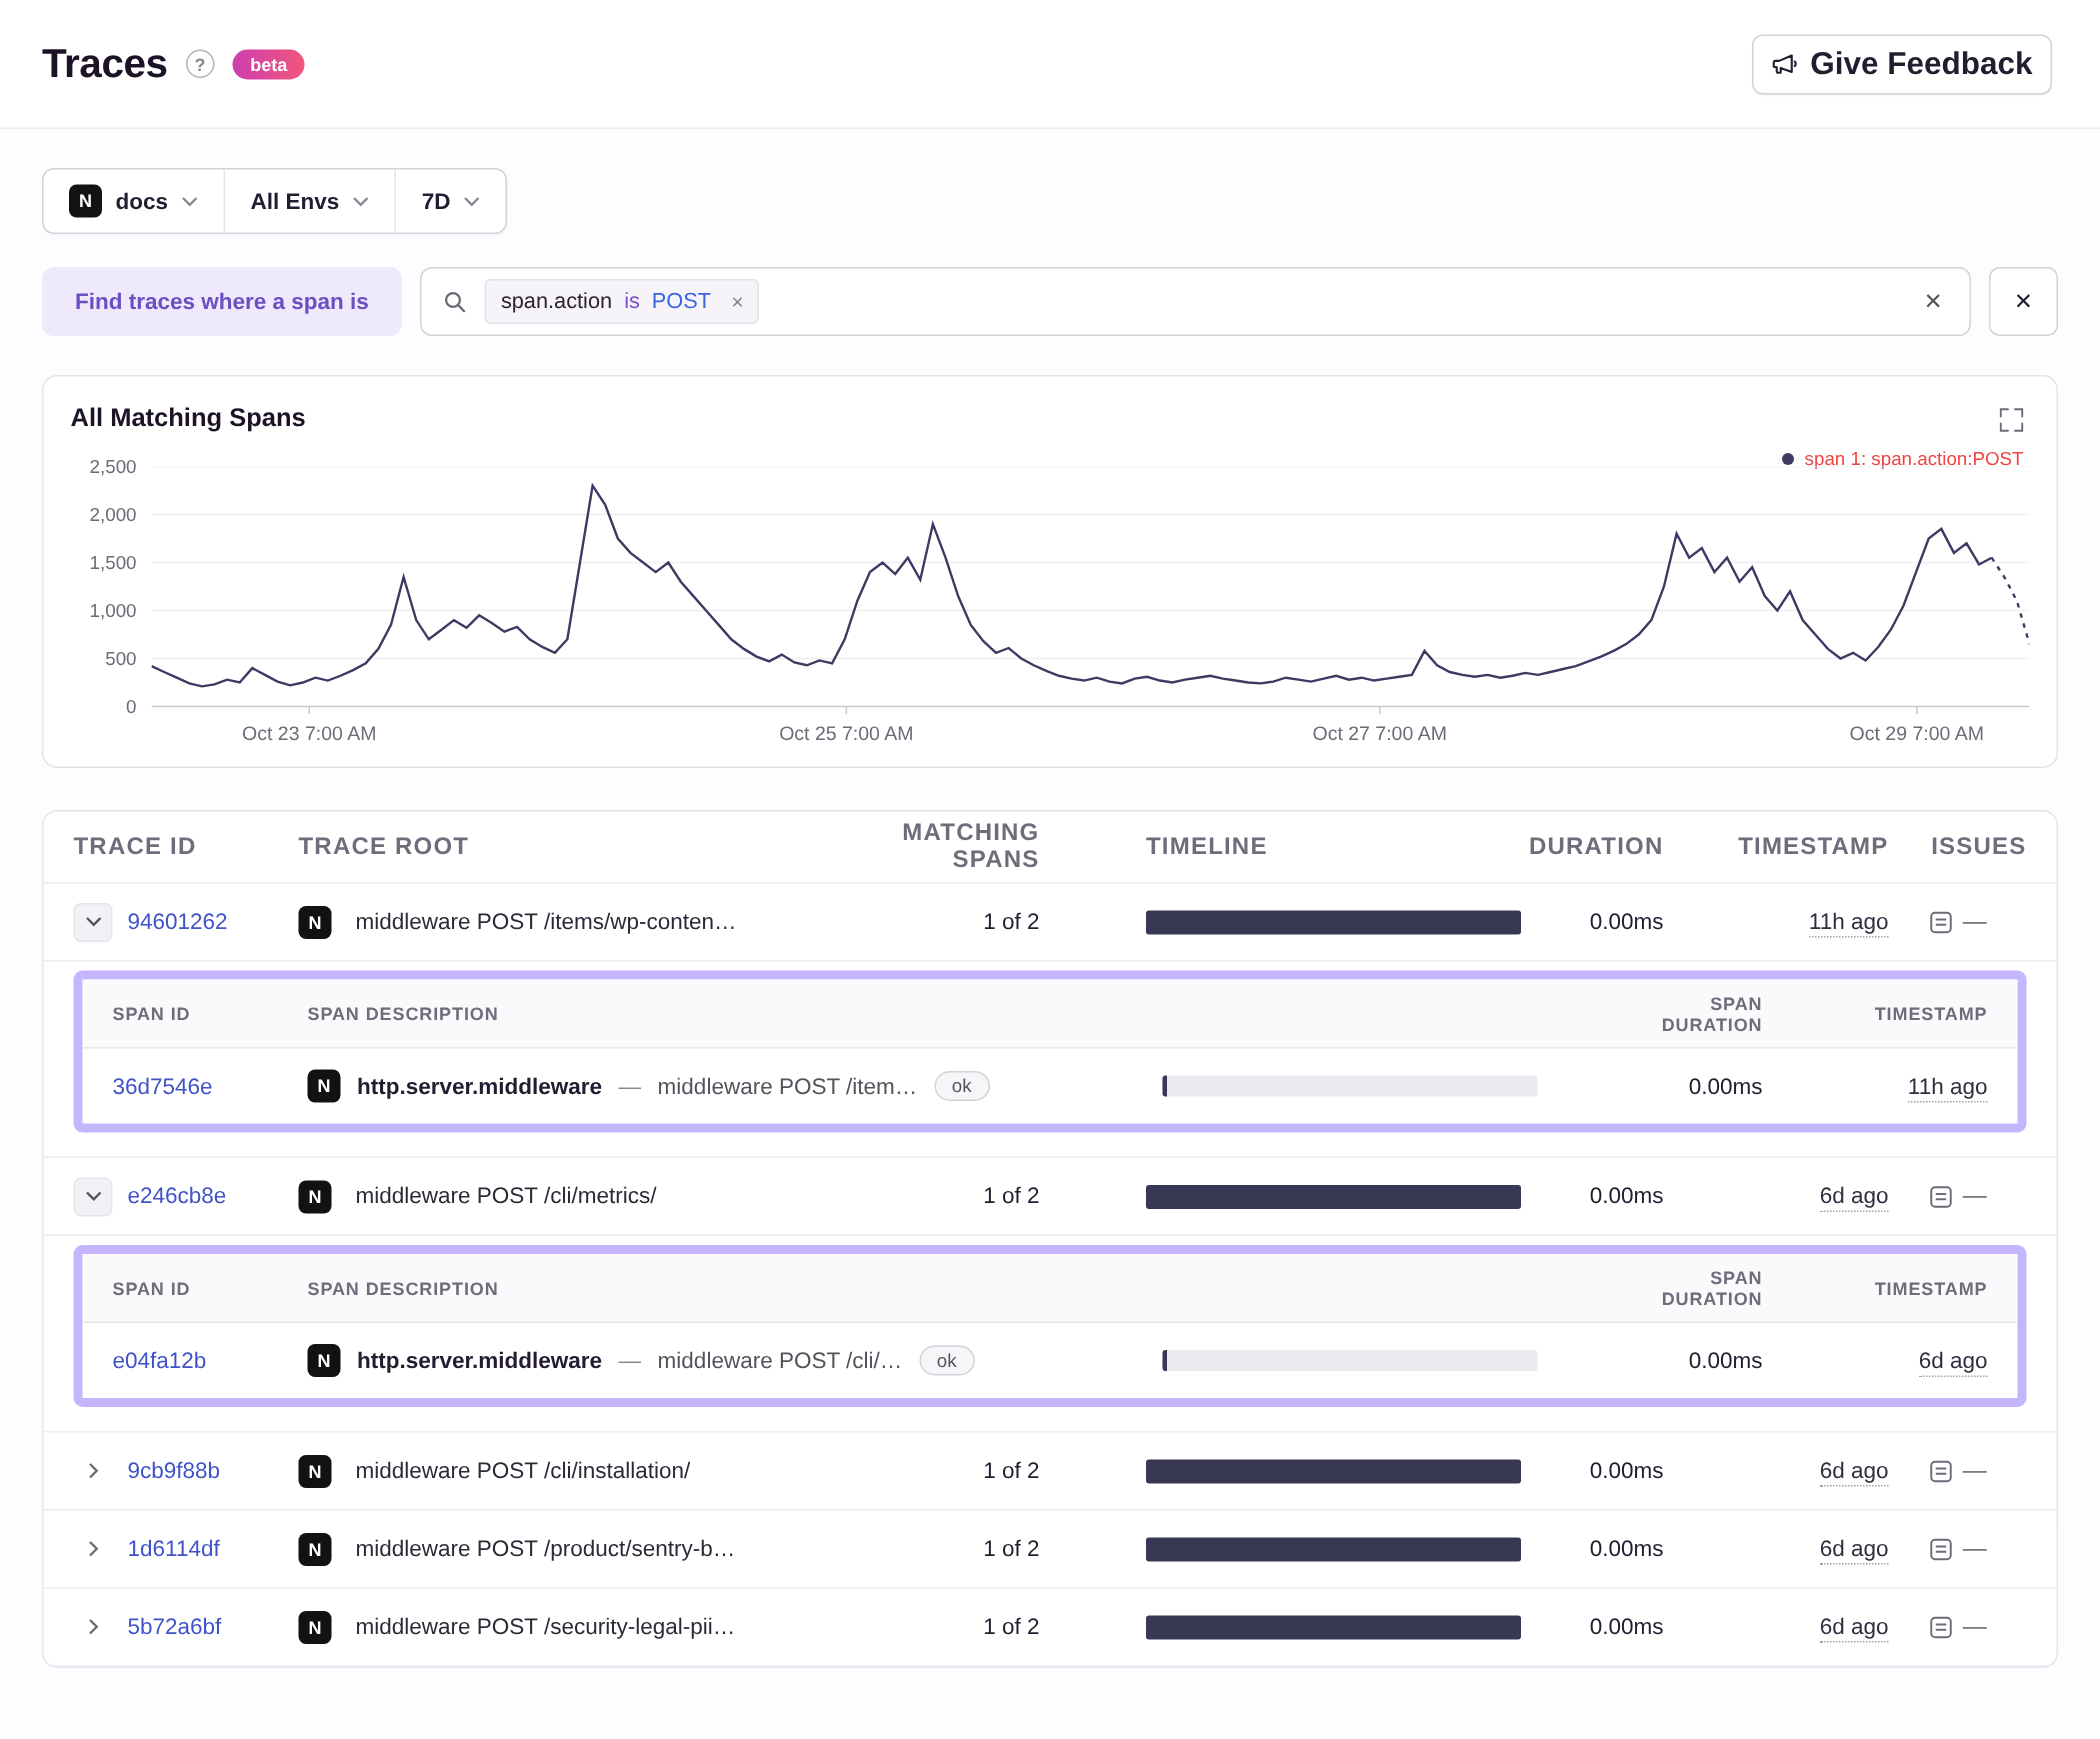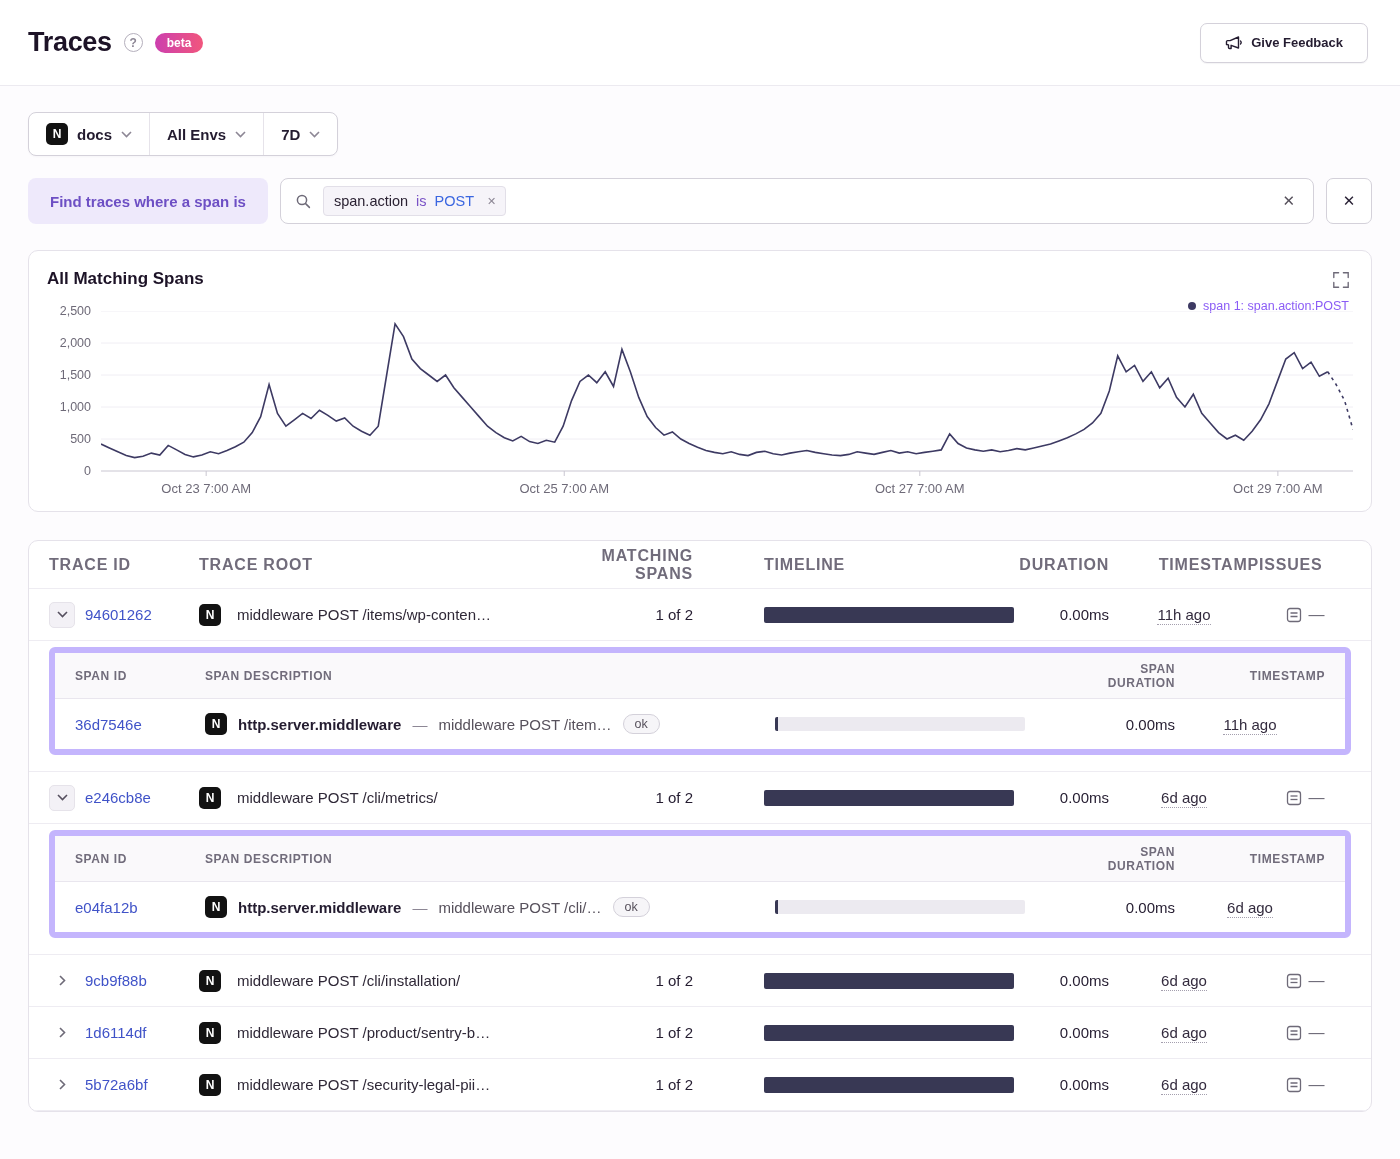--- a/index.html
+++ b/index.html
@@ -16,21 +16,21 @@
   
   .topbar{height:86px;background:#fff;border-bottom:1px solid #eceaf0;display:flex;
           align-items:center;justify-content:space-between;padding:0 32px 0 28px;}
   .title-group{display:flex;align-items:center;gap:12px;}
   .page-title{font-size:27px;margin:0;font-weight:700;color:#1d1327;letter-spacing:-.3px;}
   .help{width:19px;height:19px;border:1.5px solid #b5b0bd;border-radius:50%;color:#8d8795;
         font-size:12px;font-weight:700;display:flex;align-items:center;justify-content:center;cursor:pointer;}
   .beta{background:linear-gradient(90deg,var(--beta-from),var(--beta-to));color:#fff;font-size:12px;
         font-weight:600;padding:3px 12px;border-radius:20px;}
   .btn{background:#fff;border:1px solid #d4d1da;border-radius:7px;font:inherit;cursor:pointer;color:#241c30;}
-  .feedback{height:40px;padding:0 24px;display:flex;align-items:center;gap:9px;font-weight:600;font-size:13px;
+  .feedback{height:40px;padding:0 12px;display:flex;align-items:center;gap:9px;font-weight:600;font-size:21px;
             box-shadow:0 1px 1px rgba(40,30,60,.05);}
 
   main{padding:0 28px;}
 
   
   .seg{margin-top:26px;display:inline-flex;border:1px solid #d4d1da;border-radius:8px;background:#fff;
        height:44px;align-items:stretch;box-shadow:0 1px 2px rgba(40,30,60,.03);}
   .seg-item{display:flex;align-items:center;gap:9px;padding:0 17px;border:0;background:none;font:inherit;
             font-weight:600;font-size:15px;color:#241c30;cursor:pointer;}
   .seg-item + .seg-item{border-left:1px solid #e6e3ea;}
@@ -55,21 +55,21 @@
   .add-span{height:40px;padding:0 17px 0 13px;display:inline-flex;align-items:center;gap:9px;font-weight:600;
             font-size:15px;box-shadow:0 1px 1px rgba(40,30,60,.04);}
   .plus-ic{color:#57515c}
 
   
   .card{background:#fff;border:1px solid #e5e2ea;border-radius:10px;}
 
   
   .chart-card{margin-top:26px;position:relative;padding:18px 18px 6px;}
   .chart-title{font-size:17px;font-weight:700;margin:0;color:#1d1327;}
-  .legend{position:absolute;top:48px;right:22px;display:flex;align-items:center;gap:7px;font-size:12.5px;color:#8b5cf6;}
+  .legend{position:absolute;top:48px;right:22px;display:flex;align-items:center;gap:7px;font-size:12.5px;color:#ef4444;}
   .legend-dot{width:8px;height:8px;border-radius:50%;background:var(--chart-line);}
   .fullscreen{position:absolute;top:16px;right:16px;width:26px;height:26px;border:0;background:none;
               color:#6e6a78;cursor:pointer;padding:4px;}
   .chart-body{display:flex;margin-top:22px;}
   .y-axis{width:54px;position:relative;height:160px;flex:none;}
   .y-axis span{position:absolute;right:10px;transform:translateY(-50%);font-size:12.5px;color:#6e6a78;}
   .y-axis span:nth-child(1){top:0}.y-axis span:nth-child(2){top:20%}.y-axis span:nth-child(3){top:40%}
   .y-axis span:nth-child(4){top:60%}.y-axis span:nth-child(5){top:80%}.y-axis span:nth-child(6){top:100%}
   .plot{flex:1;position:relative;min-width:0;}
   svg.chart{width:100%;height:166px;}
@@ -80,33 +80,33 @@
   .tail{stroke-dasharray:3 4;}
   .x-axis{position:relative;height:24px;margin-top:4px;}
   .x-label{position:absolute;transform:translateX(-50%);font-size:13px;color:#6e6a78;white-space:nowrap;}
 
   
   .table-card{margin-top:28px;overflow:hidden;}
   .trow{display:grid;grid-template-columns:150px 1fr 140px 300px 100px 150px 92px;align-items:center;
         padding:0 20px;height:52px;border-bottom:1px solid #eeecf2;}
   .thead{height:48px;}
   .thead > div{font-size:16px;font-weight:700;color:#716c7b;letter-spacing:.05em;}
-  .al-r{text-align:right}.al-c{text-align:left}
+  .al-r{text-align:right}.al-c{text-align:right}
   .cell-id{display:flex;align-items:center;gap:10px;}
   .exp{width:26px;height:26px;flex:none;display:flex;align-items:center;justify-content:center;border-radius:5px;
        color:#56505f;cursor:pointer;background:#f3f1f6;border:1px solid #e6e3ea;padding:0;}
   .exp.closed{background:none;border:0;color:#6e6a78;}
   .link{color:var(--link-blue);font-size:15px;text-decoration:none;cursor:pointer;}
   .cell-root{display:flex;align-items:center;gap:16px;font-size:15px;color:#2f2837;min-width:0;}
   .root-text{overflow:hidden;text-overflow:ellipsis;white-space:nowrap;}
   .cell-match{text-align:right;padding-right:16px;font-size:15px;color:#241c30;}
   .cell-tl{padding-left:55px;}
   .tracebar{height:16px;background:var(--bar-dark);border-radius:2px;width:250px;}
   .cell-dur{text-align:right;font-size:15px;color:#241c30;}
-  .cell-ts{text-align:center;font-size:15px;}
+  .cell-ts{text-align:right;font-size:15px;}
   .dotted{border-bottom:1px dotted #a49fae;padding-bottom:1px;color:#332b3e;}
   .cell-iss{display:flex;justify-content:center;}
   .issuebox{display:flex;align-items:center;gap:7px;color:#6e6a78;}
 
   
   .sub-wrap{padding:6px 20px 16px;border-bottom:1px solid #eeecf2;}
   .subtable{border:6px solid #c4b5fd;border-radius:6px;overflow:hidden;background:#fff;}
   .srow{display:grid;grid-template-columns:130px 1fr 300px 100px 150px;align-items:center;padding:0 20px;height:50px;}
   .shead{background:#faf9fb;height:46px;border-bottom:1px solid #e9e6ee;}
   .shead > div{font-size:12px;font-weight:700;color:#716c7b;letter-spacing:.05em;}

